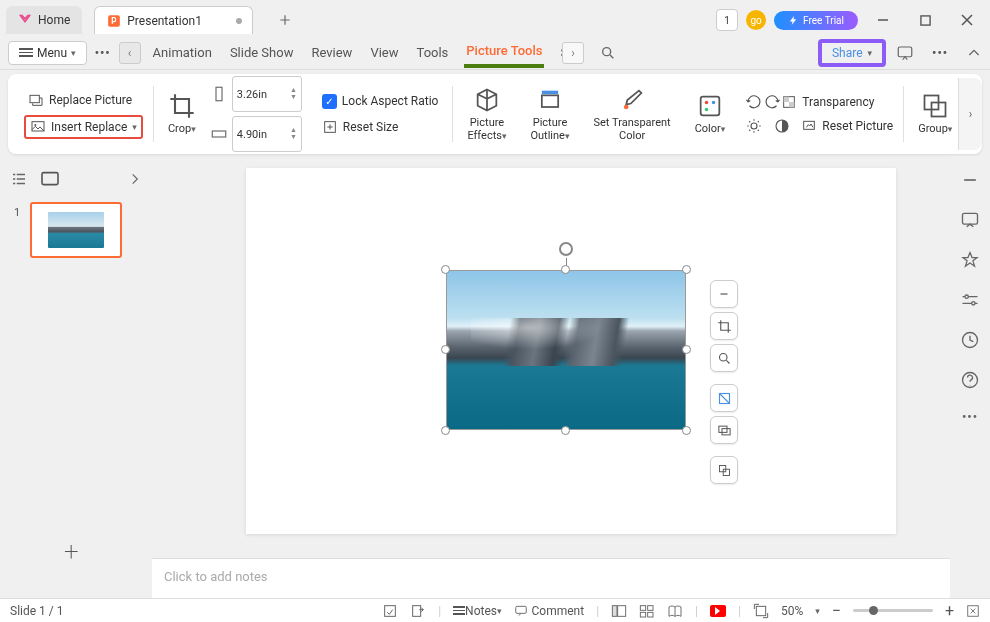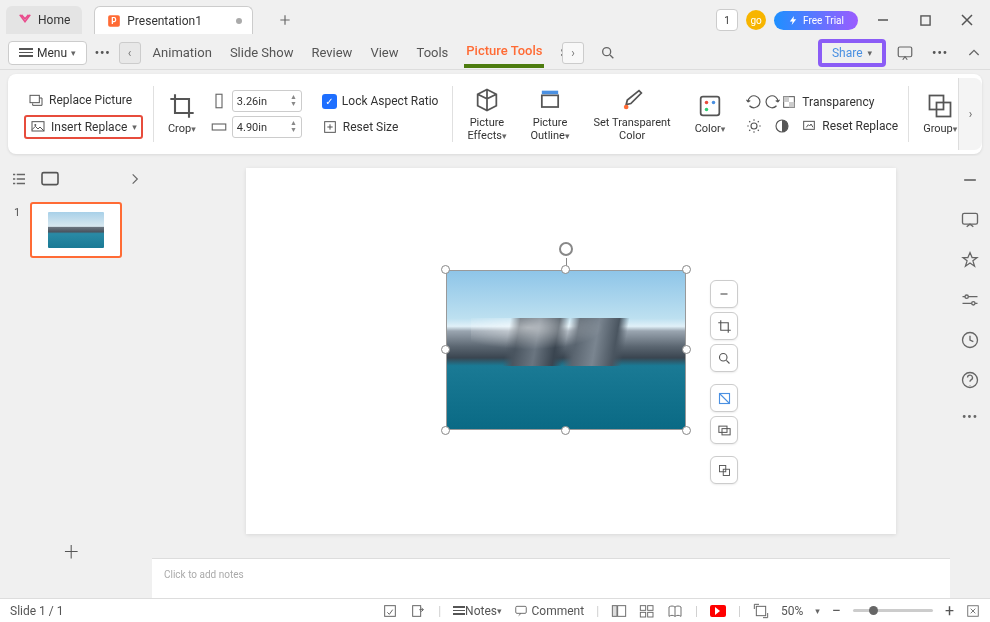--- a/index.html
+++ b/index.html
@@ -34,21 +34,21 @@
     .search-ico { width: 16px; height: 16px; }
     
     
     .ribbon { height: 80px; background: #fff; margin: 4px 8px; border-radius: 8px; display: flex; align-items: center; padding: 16px 10px; gap: 4px; position: relative; box-shadow: 0 1px 3px rgba(0,0,0,0.1); }
     .rg { display: flex; flex-direction: column; gap: 4px; padding: 0 6px; font-size: 12px; }
     .rg-item { display: flex; align-items: center; gap: 5px; padding: 3px 4px; white-space: nowrap; }
     .highlight-red { border: 2px solid #e74c3c; border-radius: 3px; padding: 2px 4px; }
     .rg-vert { display: flex; flex-direction: column; align-items: center; gap: 2px; padding: 0 10px; font-size: 11px; justify-content: center; }
     .rg-vert .lbl { text-align: center; line-height: 1.2; }
     .divider { width: 1px; height: 56px; background: #e0e0e0; }
-    .size-input { display: flex; align-items: center; border: 1px solid #ccc; border-radius: 3px; height: 22px; width: 70px; padding: 0 4px; font-size: 11px; background: #fff; }
+    .size-input { display: flex; align-items: center; border: 1px solid #ccc; border-radius: 3px; height: 36px; width: 70px; padding: 0 4px; font-size: 11px; background: #fff; }
     .size-input .spinners { margin-left: auto; display: flex; flex-direction: column; line-height: 7px; color: #888; font-size: 7px; }
     .checkbox { width: 15px; height: 15px; background: #1e6fff; border-radius: 3px; display: inline-flex; align-items: center; justify-content: center; color: #fff; font-size: 10px; }
     .ribbon-icon { width: 28px; height: 28px; display: flex; align-items: center; justify-content: center; }
     .ribbon-overflow { width: 24px; height: 72px; background: #f4f4f4; border-left: 1px solid #ddd; display: flex; align-items: center; justify-content: center; position: absolute; right: 0; top: 4px; border-radius: 0 8px 8px 0; color: #666; }
     .small-icon { width: 16px; height: 16px; display: inline-flex; }
     .chv { font-size: 9px; color: #666; }
     
     
     .main { display: flex; height: calc(100% - 36px - 34px - 88px - 40px - 24px); }
     .thumbs-col { width: 152px; background: #f0f0f0; padding: 8px 10px; }
@@ -66,21 +66,21 @@
     .h-nw { left: -5px; top: -5px; } .h-n { left: 50%; top: -5px; margin-left: -5px; } .h-ne { right: -5px; top: -5px; }
     .h-w { left: -5px; top: 50%; margin-top: -5px; } .h-e { right: -5px; top: 50%; margin-top: -5px; }
     .h-sw { left: -5px; bottom: -5px; } .h-s { left: 50%; bottom: -5px; margin-left: -5px; } .h-se { right: -5px; bottom: -5px; }
     .rotate-handle { position: absolute; left: 50%; top: -28px; margin-left: -7px; width: 14px; height: 14px; border: 2px solid #888; border-radius: 50%; background: #fff; }
     .rotate-handle::after { content: ''; position: absolute; left: 5px; top: 14px; width: 1px; height: 10px; background: #888; }
     .float-tools { position: absolute; left: 464px; top: 112px; display: flex; flex-direction: column; gap: 4px; }
     .ft { width: 28px; height: 28px; border: 1px solid #ccc; border-radius: 6px; background: #fff; display: flex; align-items: center; justify-content: center; color: #555; box-shadow: 0 1px 2px rgba(0,0,0,0.08); }
     .scroll-ind { position: absolute; right: 2px; bottom: 2px; display: flex; flex-direction: column; color: #aaa; font-size: 8px; gap: 0; }
     
     
-    .notes { height: 40px; background: #fff; border-top: 1px solid #ddd; margin-left: 152px; margin-right: 40px; padding: 10px 12px; color: #aaa; font-size: 10px; }
+    .notes { height: 40px; background: #fff; border-top: 1px solid #ddd; margin-left: 152px; margin-right: 40px; padding: 10px 12px; color: #aaa; font-size: 13px; }
     
     
     .side-panel { width: 40px; position: absolute; right: 0; top: 156px; bottom: 24px; background: #f0f0f0; display: flex; flex-direction: column; align-items: center; gap: 20px; padding-top: 14px; }
     .sp-ico { width: 20px; height: 20px; color: #666; }
     
     
     .status { height: 24px; background: #fff; border-top: 1px solid #ddd; display: flex; align-items: center; padding: 0 10px; font-size: 12px; color: #555; gap: 12px; position: absolute; bottom: 0; left: 0; right: 0; }
     .status-right { margin-left: auto; display: flex; align-items: center; gap: 12px; }
     .zoom-slider { width: 80px; height: 3px; background: #ccc; position: relative; border-radius: 2px; }
     .zoom-slider::after { content: ''; width: 9px; height: 9px; background: #666; border-radius: 50%; position: absolute; left: 20%; top: -3px; }
@@ -309,21 +309,21 @@
         </svg>
       <svg width="18" height="18" viewBox="0 0 24 24">
           <circle cx="12" cy="12" r="8" stroke="#555" fill="none" stroke-width="1.5"></circle>
           <path d="M12 4a8 8 0 0 1 0 16z" fill="#555"></path>
         </svg>
       <div class="rg-item" style="padding:0">
         <svg class="small-icon" viewBox="0 0 24 24">
             <rect x="4" y="5" width="16" height="12" stroke="#555" fill="none" stroke-width="1.5"></rect>
             <path d="M8 14l3-4 2 2 2-3 3 5" stroke="#555" fill="none" stroke-width="1.5"></path>
           </svg>
-        <span>Reset Replace</span>
+        <span>Reset Picture</span>
       </div>
     </div>
   </div>
   <div class="divider"></div>
   <div class="rg-vert">
     <svg class="ribbon-icon" viewBox="0 0 24 24">
         <rect x="3" y="3" width="12" height="12" stroke="#555" fill="none" stroke-width="1.5"></rect>
         <rect x="9" y="9" width="12" height="12" stroke="#555" fill="none" stroke-width="1.5"></rect>
       </svg>
     <div class="lbl"><span>Group</span><span class="chv">▾</span></div>

